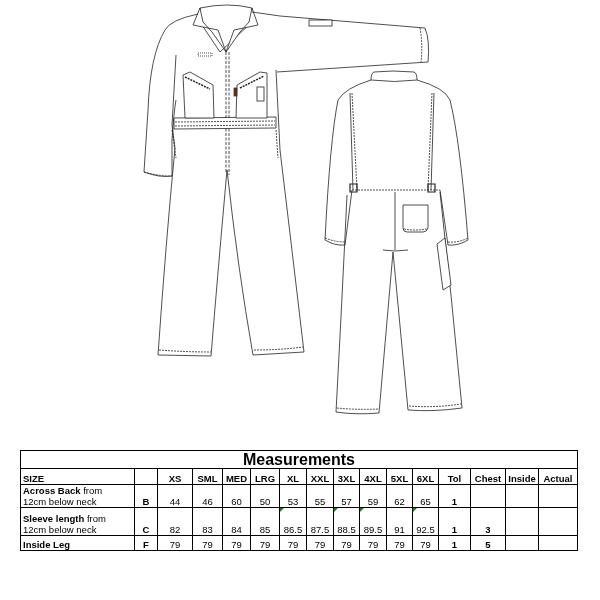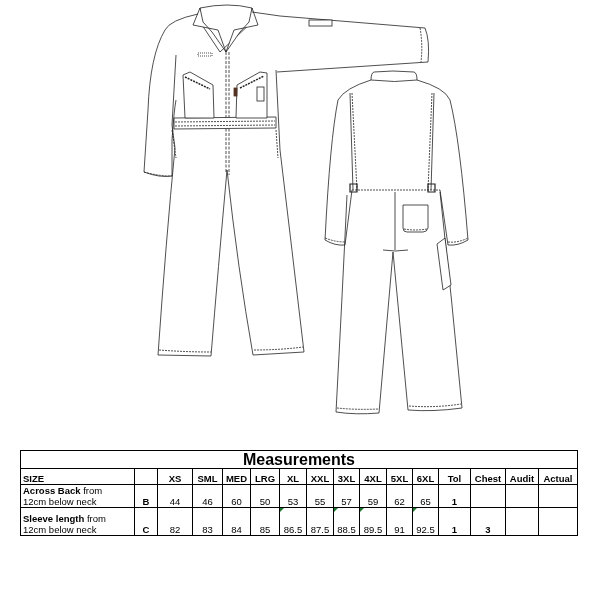--- a/index.html
+++ b/index.html
@@ -133,21 +133,21 @@
     <td class="b">MED</td>
     <td class="b">LRG</td>
     <td class="b">XL</td>
     <td class="b">XXL</td>
     <td class="b">3XL</td>
     <td class="b">4XL</td>
     <td class="b">5XL</td>
     <td class="b">6XL</td>
     <td class="b">Tol</td>
     <td class="b">Chest</td>
-    <td class="b">Audit</td>
+    <td class="b">Inside</td>
     <td class="b">Actual</td>
   </tr>
   <tr style="height:20px">
     <td class="lbl sub"><span>Across Back</span><span class="norm"> from</span><br><span class="norm">12cm below neck</span></td>
     <td class="b">B</td>
     <td>44</td>
     <td>46</td>
     <td>60</td>
     <td>50</td>
     <td>53</td>
@@ -172,14 +172,32 @@
     <td>87.5</td>
     <td class="mark">88.5</td>
     <td class="mark">89.5</td>
     <td>91</td>
     <td class="mark">92.5</td>
     <td class="b">1</td>
     <td class="b">3</td>
     <td></td>
     <td></td>
   </tr>
+  <tr class="thick" style="height:15px">
+    <td class="lbl">Inside Leg</td>
+    <td class="b">F</td>
+    <td>79</td>
+    <td>79</td>
+    <td>79</td>
+    <td>79</td>
+    <td>79</td>
+    <td>79</td>
+    <td>79</td>
+    <td>79</td>
+    <td>79</td>
+    <td>79</td>
+    <td class="b">1</td>
+    <td class="b">5</td>
+    <td></td>
+    <td></td>
+  </tr>
 </tbody>
   </table>
 
 </body></html>

